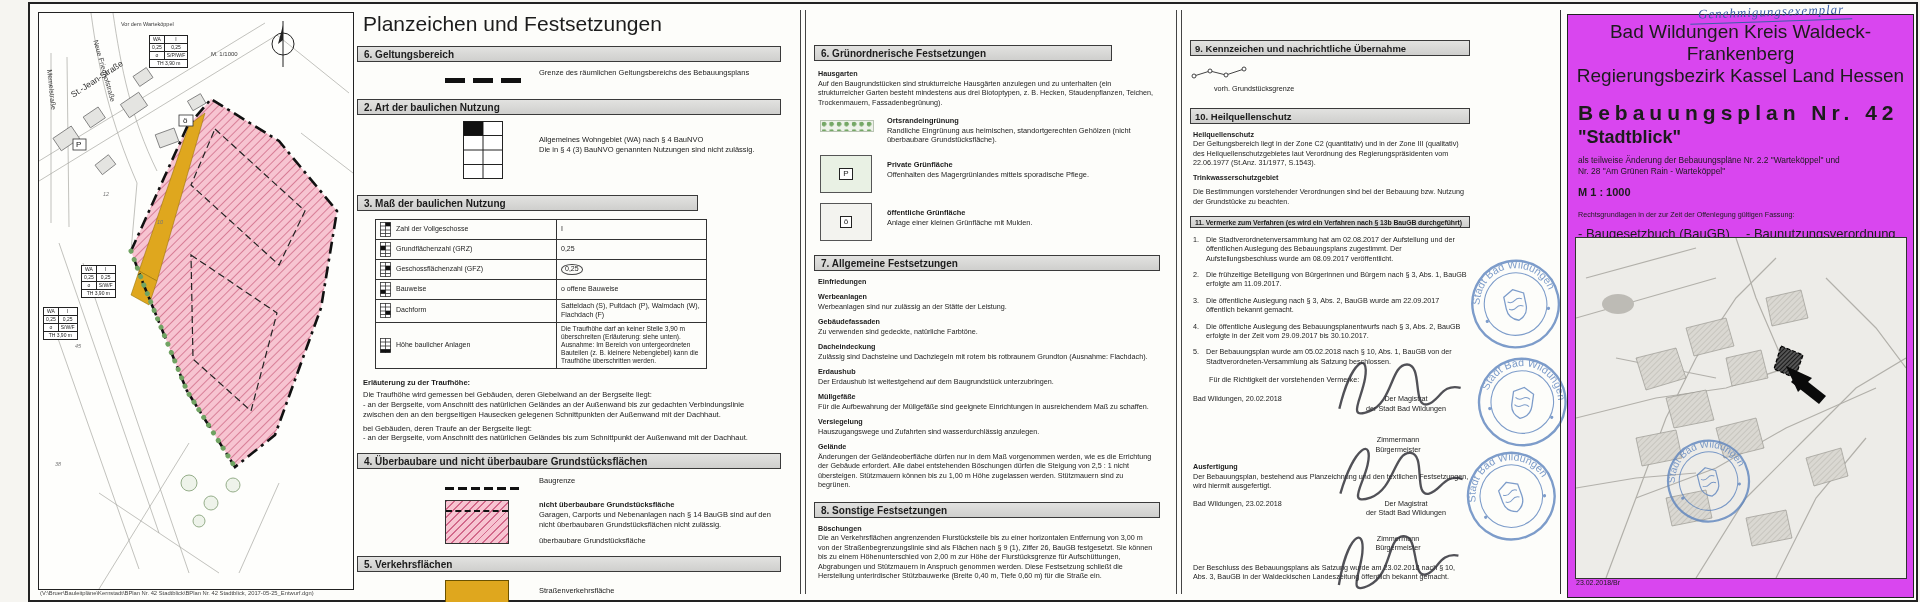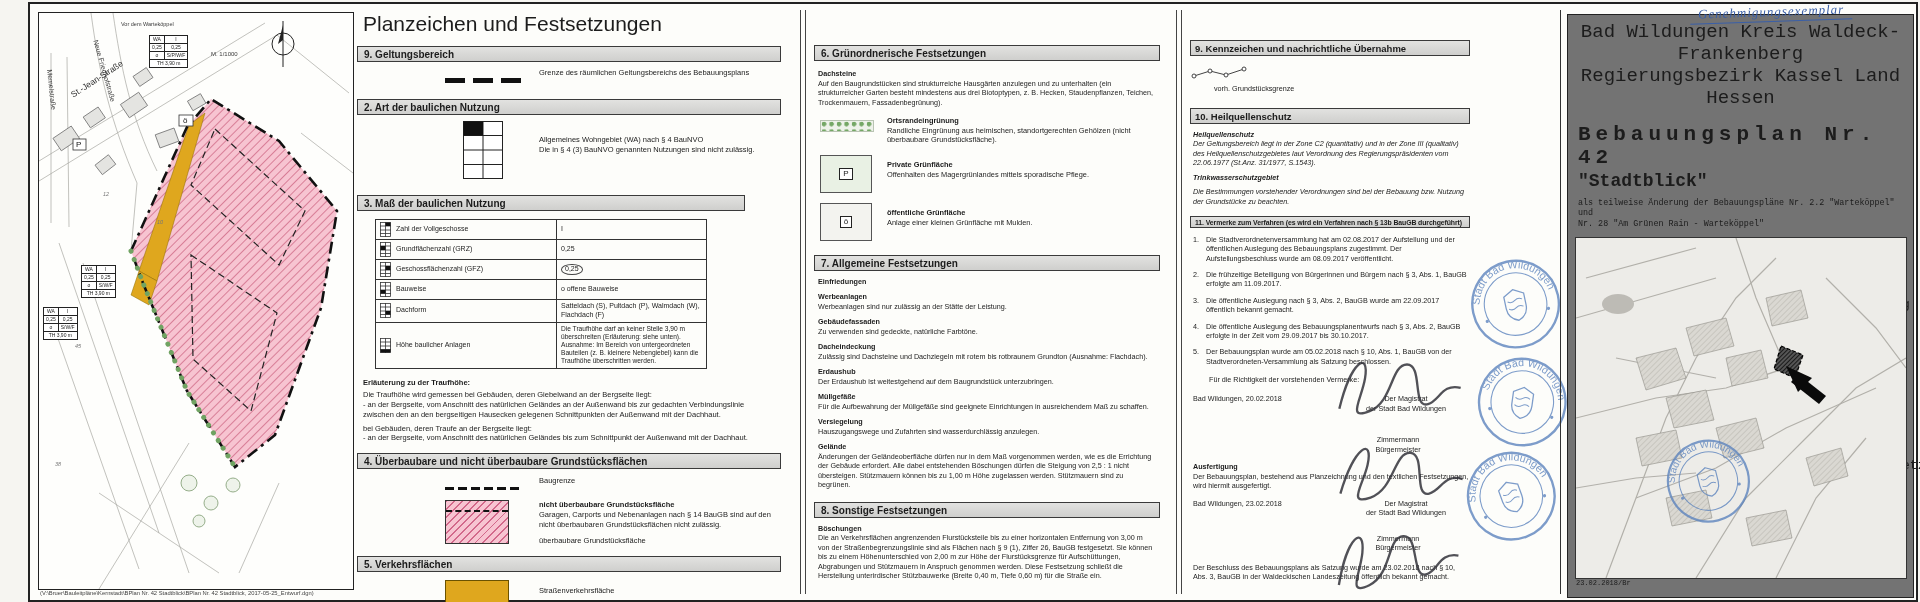--- a/index.html
+++ b/index.html
@@ -193,21 +193,21 @@
               <td colspan="2">TH 3,90 m</td>
             </tr>
       </tbody>
         </table>
     </div>
     <div class="abs" style="left:10px;top:586px;font-size:5.8px;color:#444;">(V:\Bruer\Bauleitpläne\Kernstadt\BPlan Nr. 42 Stadtblick\BPlan Nr. 42 Stadtblick, 2017-05-25_Entwurf.dgn)</div>
 
     <div class="abs" style="left:327px;top:4px;width:424px;height:588px;">
       <div style="font-size:21px;margin:4px 0 10px 6px;">Planzeichen und Festsetzungen</div>
 
-      <div class="hdr" style="width:424px;box-sizing:border-box;">9. Geltungsbereich</div>
+      <div class="hdr" style="width:424px;box-sizing:border-box;">6. Geltungsbereich</div>
       <div class="row">
         <div class="sym" style="padding-top:3px;">
           <svg width="78" height="8">
               <g fill="#111">
                 <rect x="0" y="1" width="20" height="5"></rect>
                 <rect x="28" y="1" width="20" height="5"></rect>
                 <rect x="56" y="1" width="20" height="5"></rect>
               </g>
             </svg>
         </div>
@@ -225,21 +225,21 @@
             <line x1="0" y1="43.5" x2="40" y2="43.5" stroke="#222"></line>
             <rect x="0.5" y="0.5" width="19.5" height="14" fill="#111"></rect>
           </svg>
         </div>
         <div class="desc" style="padding-top:14px;">
           <p>Allgemeines Wohngebiet (WA) nach § 4 BauNVO</p>
           <p>Die in § 4 (3) BauNVO genannten Nutzungen sind nicht zulässig.</p>
         </div>
       </div>
 
-      <div class="hdr" style="width:388px;box-sizing:border-box;margin-top:12px;">3. Maß der baulichen Nutzung</div>
+      <div class="hdr" style="width:341px;box-sizing:border-box;margin-top:12px;">3. Maß der baulichen Nutzung</div>
       <table class="mass" style="margin:8px 0 0 18px;">
         <tbody>
             <tr>
           <td class="lab">
                 <span class="labrow">
                   <svg width="11" height="15" viewBox="0 0 11 15">
                     <rect x="0.5" y="0.5" width="10" height="14" fill="#fff" stroke="#333" stroke-width="0.8"></rect>
                     <line x1="5.5" y1="0" x2="5.5" y2="15" stroke="#333" stroke-width="0.8"></line>
                     <line x1="0" y1="4" x2="11" y2="4" stroke="#333" stroke-width="0.8"></line>
                     <line x1="0" y1="8" x2="11" y2="8" stroke="#333" stroke-width="0.8"></line>
@@ -376,23 +376,23 @@
         <div class="sym">
           <div class="orange" style="width:62px;height:38px;"></div>
         </div>
         <div class="desc" style="padding-top:6px;">Straßenverkehrsfläche</div>
       </div>
     </div>
 
     <div class="vdiv" style="left:770px;"></div>
 
     <div class="abs" style="left:784px;top:4px;width:346px;height:588px;">
-      <div class="hdr" style="width:346px;box-sizing:border-box;margin-top:37px;">6. Grünordnerische Festsetzungen</div>
+      <div class="hdr" style="width:298px;box-sizing:border-box;margin-top:37px;">6. Grünordnerische Festsetzungen</div>
       <div class="t72" style="margin:8px 0 0 4px;width:338px;">
-        <p class="b">Dachsteine</p>
+        <p class="b">Hausgarten</p>
         <p>Auf den Baugrundstücken sind strukturreiche Hausgärten anzulegen und zu unterhalten (ein strukturreicher Garten besteht mindestens aus drei Biotoptypen, z. B. Hecken, Staudenpflanzen, Teichen, Trockenmauern, Fassadenbegrünung).</p>
       </div>
       <div class="row" style="margin-top:9px;">
         <div class="sym2" style="padding-top:4px;">
           <div class="dotband" style="width:52px;height:10px;"></div>
         </div>
         <div class="desc2">
           <p class="b">Ortsrandeingrünung</p>
           <p>Randliche Eingrünung aus heimischen, standortgerechten Gehölzen (nicht überbaubare Grundstücksfläche).</p>
         </div>
@@ -473,21 +473,21 @@
             <circle cx="4" cy="10" r="2" fill="#fff" stroke="#444"></circle>
               <circle cx="20" cy="5" r="2" fill="#fff" stroke="#444"></circle>
             <circle cx="36" cy="9" r="2" fill="#fff" stroke="#444"></circle>
               <circle cx="54" cy="3" r="2" fill="#fff" stroke="#444"></circle>
           </svg>
         </div>
         <div class="t72" style="padding-left:24px;">vorh. Grundstücksgrenze</div>
       </div>
 
       <div class="hdr hdr3" style="width:280px;box-sizing:border-box;margin-top:14px;font-size:9.5px;">10. Heilquellenschutz</div>
-      <div class="t72" style="margin:6px 0 8px 3px;width:276px;font-style:italic;">
+      <div class="t72" style="margin:6px 0 8px 3px;width:276px;">
         <p class="b">Heilquellenschutz</p>
         <p>Der Geltungsbereich liegt in der Zone C2 (quantitativ) und in der Zone III (qualitativ) des Heilquellenschutzgebietes laut Verordnung des Regierungspräsidenten vom 22.06.1977 (St.Anz. 31/1977, S.1543).</p>
         <p class="b" style="margin-top:5px;">Trinkwasserschutzgebiet</p>
         <p style="margin-top:5px;">Die Bestimmungen vorstehender Verordnungen sind bei der Bebauung bzw. Nutzung der Grundstücke zu beachten.</p>
       </div>
 
       <div class="hdr hdr3" style="width:280px;box-sizing:border-box;margin-top:10px;font-size:6.9px;letter-spacing:-0.1px;">11. Vermerke zum Verfahren (es wird ein Verfahren nach § 13b BauGB durchgeführt)</div>
       <div style="margin-left:3px;width:276px;">
         <div class="num-item">
             <span class="n">1.</span>
@@ -580,21 +580,21 @@
         </svg>
     </div>
     <div class="stamp" style="left:1436px;top:446px;transform:rotate(-20deg);">
       <svg width="92" height="92">
           <use href="#stampSym"></use>
         </svg>
     </div>
 
     <div class="vdiv1" style="left:1530px;"></div>
 
-    <div class="abs" style="left:1537px;top:10px;width:345px;height:582px;border:1.5px solid #222;background:#737373;font-family:Liberation Mono, monospace;">
+    <div class="abs" style="left:1537px;top:10px;width:345px;height:582px;border:1.5px solid #222;background:#d946ef;">
       <div class="tb-center" style="font-size:19px;margin-top:6px;">Bad Wildungen Kreis Waldeck-Frankenberg</div>
       <div class="tb-center" style="font-size:19px;">Regierungsbezirk Kassel Land Hessen</div>
       <div class="b" style="font-size:21px;letter-spacing:5px;margin:14px 0 0 10px;">Bebauungsplan Nr. 42</div>
       <div class="b" style="font-size:18px;margin:2px 0 0 10px;">"Stadtblick"</div>
       <div style="font-size:8.4px;margin:7px 0 0 10px;">als teilweise Änderung der Bebauungspläne Nr. 2.2 "Warteköppel" und</div>
       <div style="font-size:8.4px;margin:1px 0 0 10px;">Nr. 28 "Am Grünen Rain - Warteköppel"</div>
       <div class="b" style="font-size:11px;margin:10px 0 0 10px;">M 1 : 1000</div>
       <div style="font-size:7.2px;margin:12px 0 0 10px;">Rechtsgrundlagen in der zur Zeit der Offenlegung gültigen Fassung:</div>
       <div style="display:flex;margin:6px 0 0 10px;">
         <ul class="legal" style="margin:0;padding:0;width:168px;">

